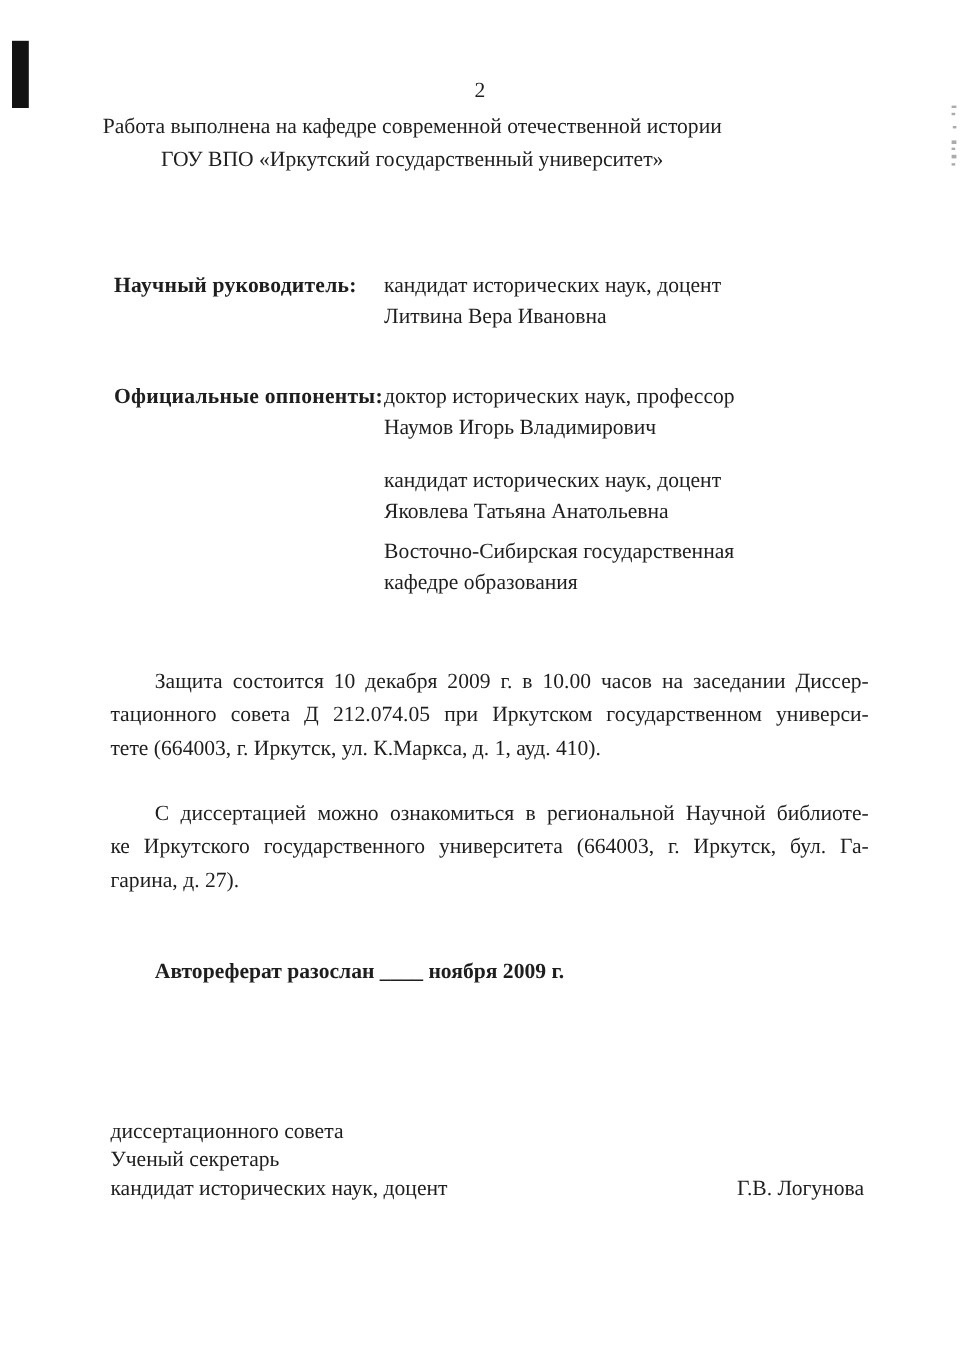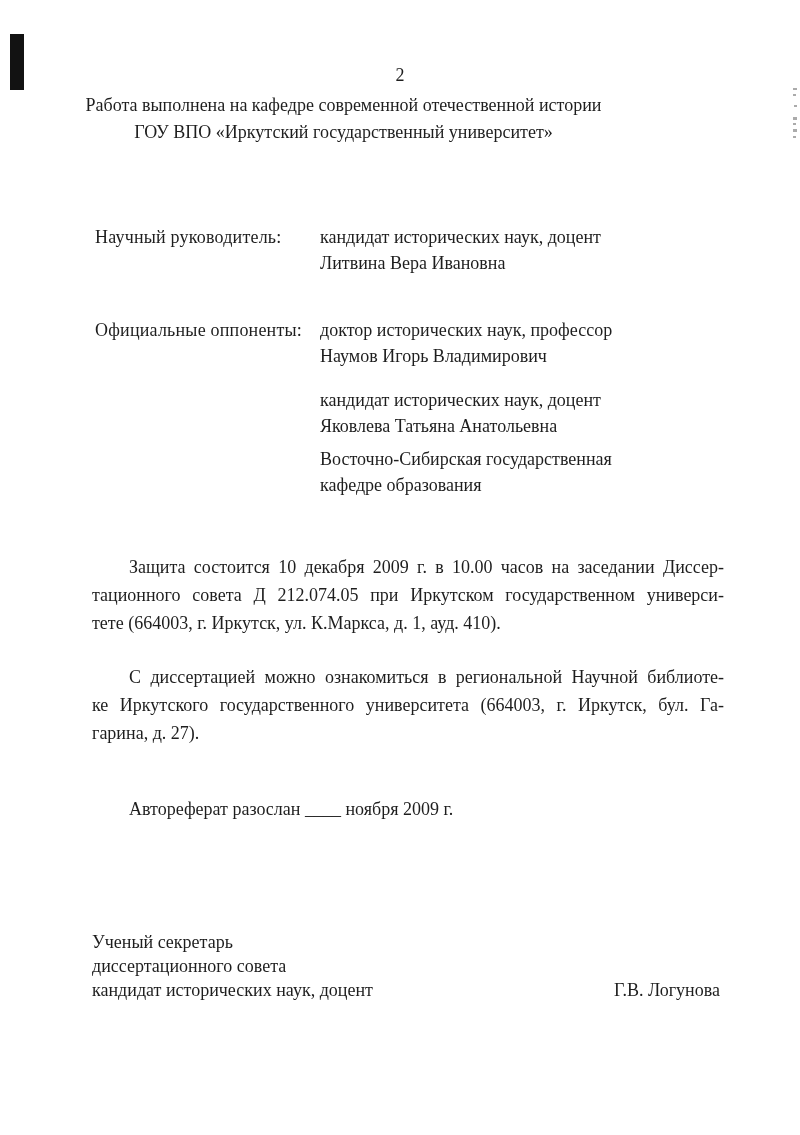--- a/index.html
+++ b/index.html
@@ -44,21 +44,21 @@
     top: 92px;
     left: 0;
     width: 687px;
     text-align: center;
     line-height: 27px;
   }
 
   .lbl {
     position: absolute;
     left: 95px;
-    font-weight: normal;
+    font-weight: bold;
     line-height: 26px;
     letter-spacing: 0.2px;
   }
   .val {
     position: absolute;
     left: 320px;
     line-height: 26px;
   }
 
   .para {
@@ -72,20 +72,21 @@
     text-align-last: justify;
   }
   .indent { text-indent: 37px; }
 
   .mailing-line {
     position: absolute;
     left: 92px;
     width: 632px;
     line-height: 28px;
     text-indent: 37px;
+    font-weight: bold;
   }
 
   .signature {
     position: absolute;
     left: 92px;
     top: 930px;
     width: 632px;
     line-height: 24px;
   }
   .sig-row { position: relative; }
@@ -147,21 +148,21 @@
 
   <div class="para" style="top:663px;">
     <div class="jline indent">С диссертацией можно ознакомиться в региональной Научной библиоте-</div>
     <div class="jline">ке Иркутского государственного университета (664003, г. Иркутск, бул. Га-</div>
     <div>гарина, д. 27).</div>
   </div>
 
   <div class="mailing-line" style="top:795px;">Автореферат разослан ____ ноября 2009 г.</div>
 
   <div class="signature">
+    <div>диссертационного совета</div>
     <div>Ученый секретарь</div>
-    <div>диссертационного совета</div>
     <div class="sig-row">
       <span>кандидат исторических наук, доцент</span>
       <span class="sig-name">Г.В. Логунова</span>
     </div>
   </div>
 
 </div>
 
 </body></html>

